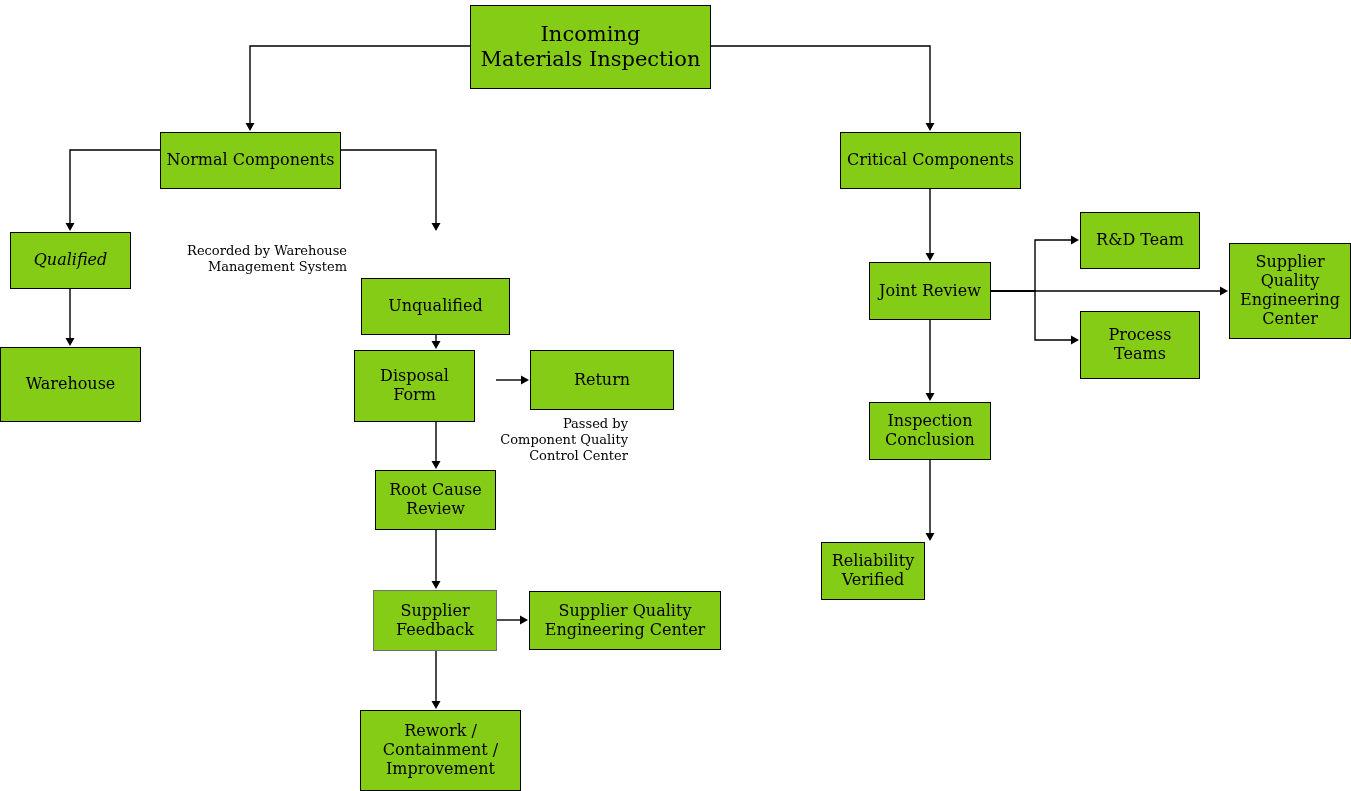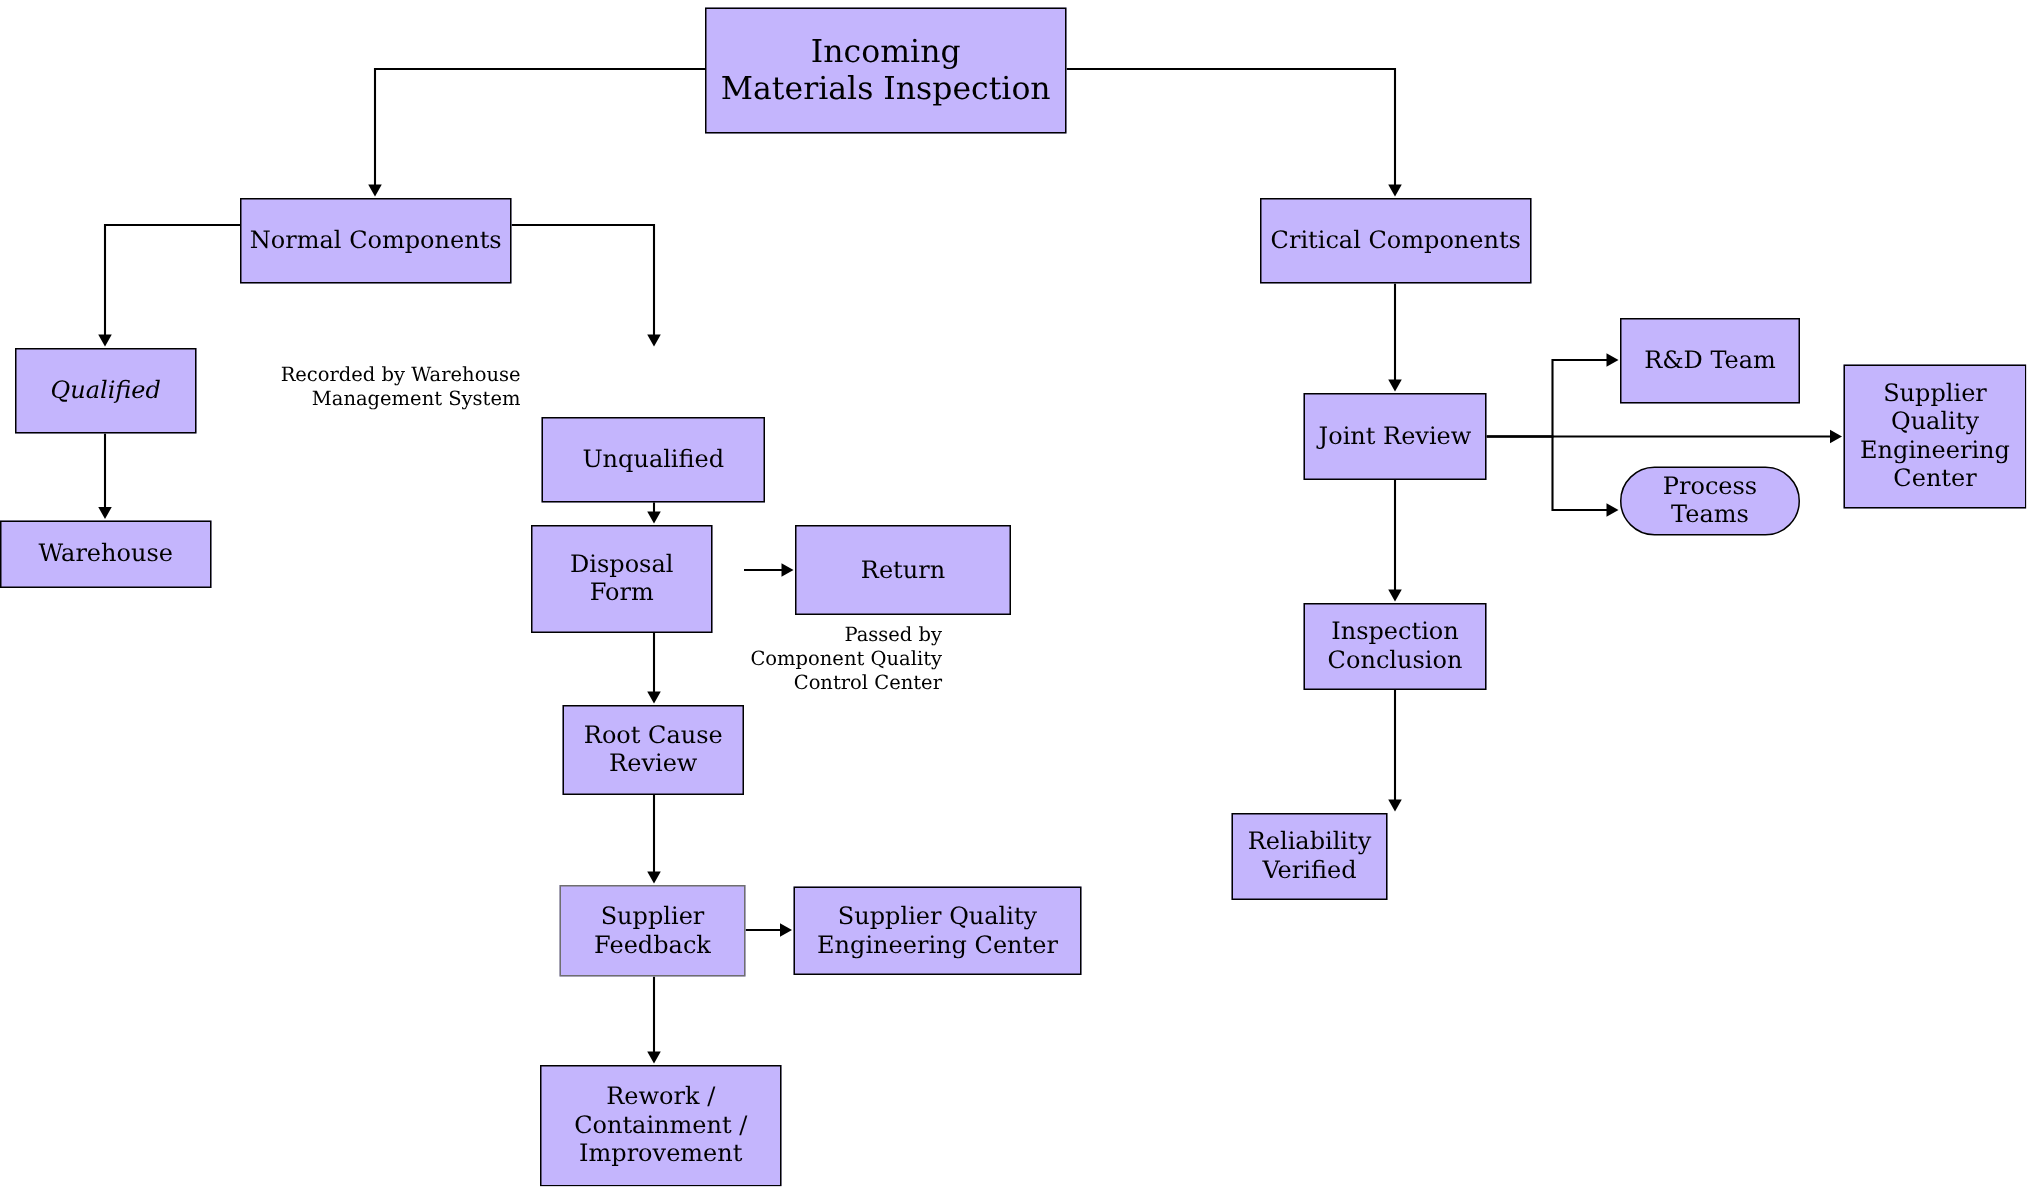--- a/index.html
+++ b/index.html
@@ -12,21 +12,21 @@
     width: 1351px;
     height: 791px;
     background: #ffffff;
     overflow: hidden;
     font-family: "DejaVu Serif", "Liberation Serif", serif;
   }
   .node {
     position: absolute;
     box-sizing: border-box;
     border: 1.4px solid #000000;
-    background: #c4b5fd;
+    background: #84cc16;
     display: flex;
     align-items: center;
     justify-content: center;
     text-align: center;
     color: #000000;
     line-height: 1.18;
     white-space: pre-line;
     z-index: 3;
   }
   .node.soft {
@@ -98,37 +98,37 @@
       <polygon points="1071,235.5 1071,244.5 1079,240" fill="#000000" stroke="none"></polygon>
       <polygon points="1071,335.5 1071,344.5 1079,340" fill="#000000" stroke="none"></polygon>
       <polygon points="1220,286.5 1220,295.5 1228,291" fill="#000000" stroke="none"></polygon>
     </svg>
 
   <div class="node" style="left: 470px; top: 5px; width: 241px; height: 84px; font-size: 21px;">Incoming
 Materials Inspection</div>
   <div class="node" style="left: 160px; top: 132px; width: 181px; height: 57px; font-size: 16px;">Normal Components</div>
   <div class="node" style="left: 840px; top: 132px; width: 181px; height: 57px; font-size: 16px;">Critical Components</div>
   <div class="node" style="left: 10px; top: 232px; width: 121px; height: 57px; font-size: 16px; font-style: italic;">Qualified</div>
-  <div class="node" style="left: 0px; top: 347px; width: 141px; height: 45px; font-size: 16px;">Warehouse</div>
+  <div class="node" style="left: 0px; top: 347px; width: 141px; height: 75px; font-size: 16px;">Warehouse</div>
   <div class="node" style="left: 361px; top: 232px; width: 149px; height: 57px; font-size: 16px; margin-top: 46px;">Unqualified</div>
   <div class="node" style="left: 354px; top: 350px; width: 121px; height: 72px; font-size: 16px;">Disposal
 Form</div>
   <div class="node" style="left: 530px; top: 350px; width: 144px; height: 60px; font-size: 16px;">Return</div>
   <div class="node" style="left: 375px; top: 470px; width: 121px; height: 60px; font-size: 16px;">Root Cause
 Review</div>
   <div class="node soft" style="left: 373px; top: 590px; width: 124px; height: 61px; font-size: 16px;">Supplier
 Feedback</div>
   <div class="node" style="left: 529px; top: 591px; width: 192px; height: 59px; font-size: 16px;">Supplier Quality
 Engineering Center</div>
   <div class="node" style="left: 360px; top: 710px; width: 161px; height: 81px; font-size: 16px;">Rework /
 Containment /
 Improvement</div>
   <div class="node" style="left: 869px; top: 262px; width: 122px; height: 58px; font-size: 16px;">Joint Review</div>
   <div class="node" style="left: 1080px; top: 212px; width: 120px; height: 57px; font-size: 16px;">R&amp;D Team</div>
-  <div class="node" style="left: 1080px; top: 311px; width: 120px; height: 46px; font-size: 16px; border-radius: 24px;">Process
+  <div class="node" style="left: 1080px; top: 311px; width: 120px; height: 68px; font-size: 16px;">Process
 Teams</div>
   <div class="node" style="left: 1229px; top: 243px; width: 122px; height: 96px; font-size: 16px;">Supplier
 Quality
 Engineering
 Center</div>
   <div class="node" style="left: 869px; top: 402px; width: 122px; height: 58px; font-size: 16px;">Inspection
 Conclusion</div>
   <div class="node" style="left: 821px; top: 542px; width: 104px; height: 58px; font-size: 16px;">Reliability
 Verified</div>
 

